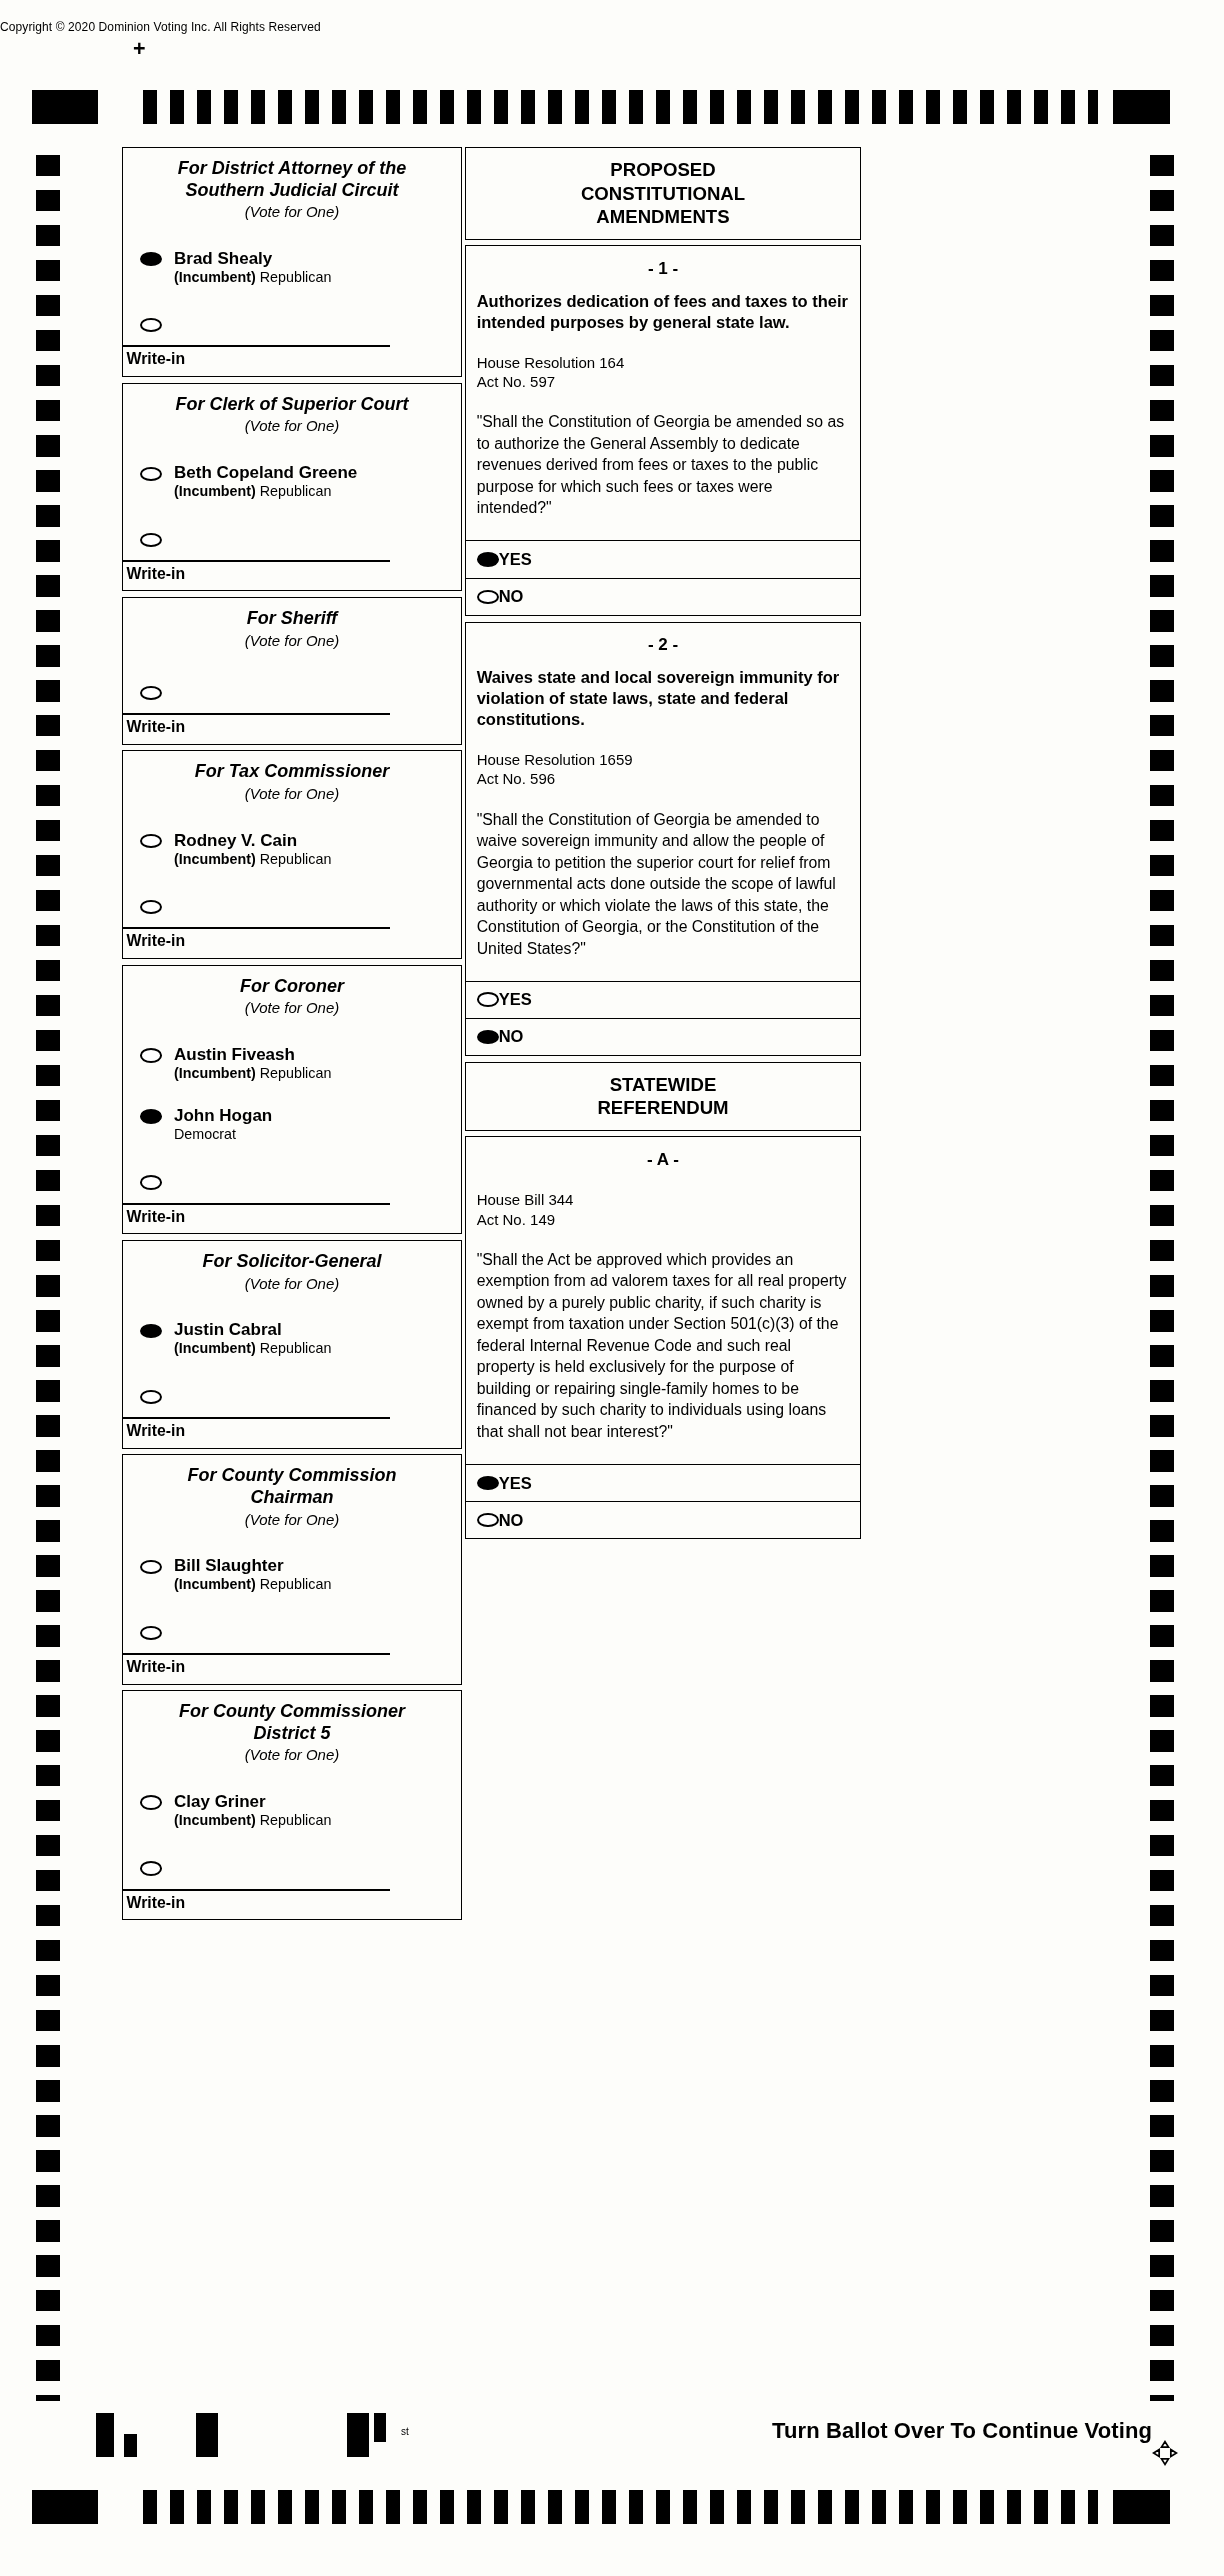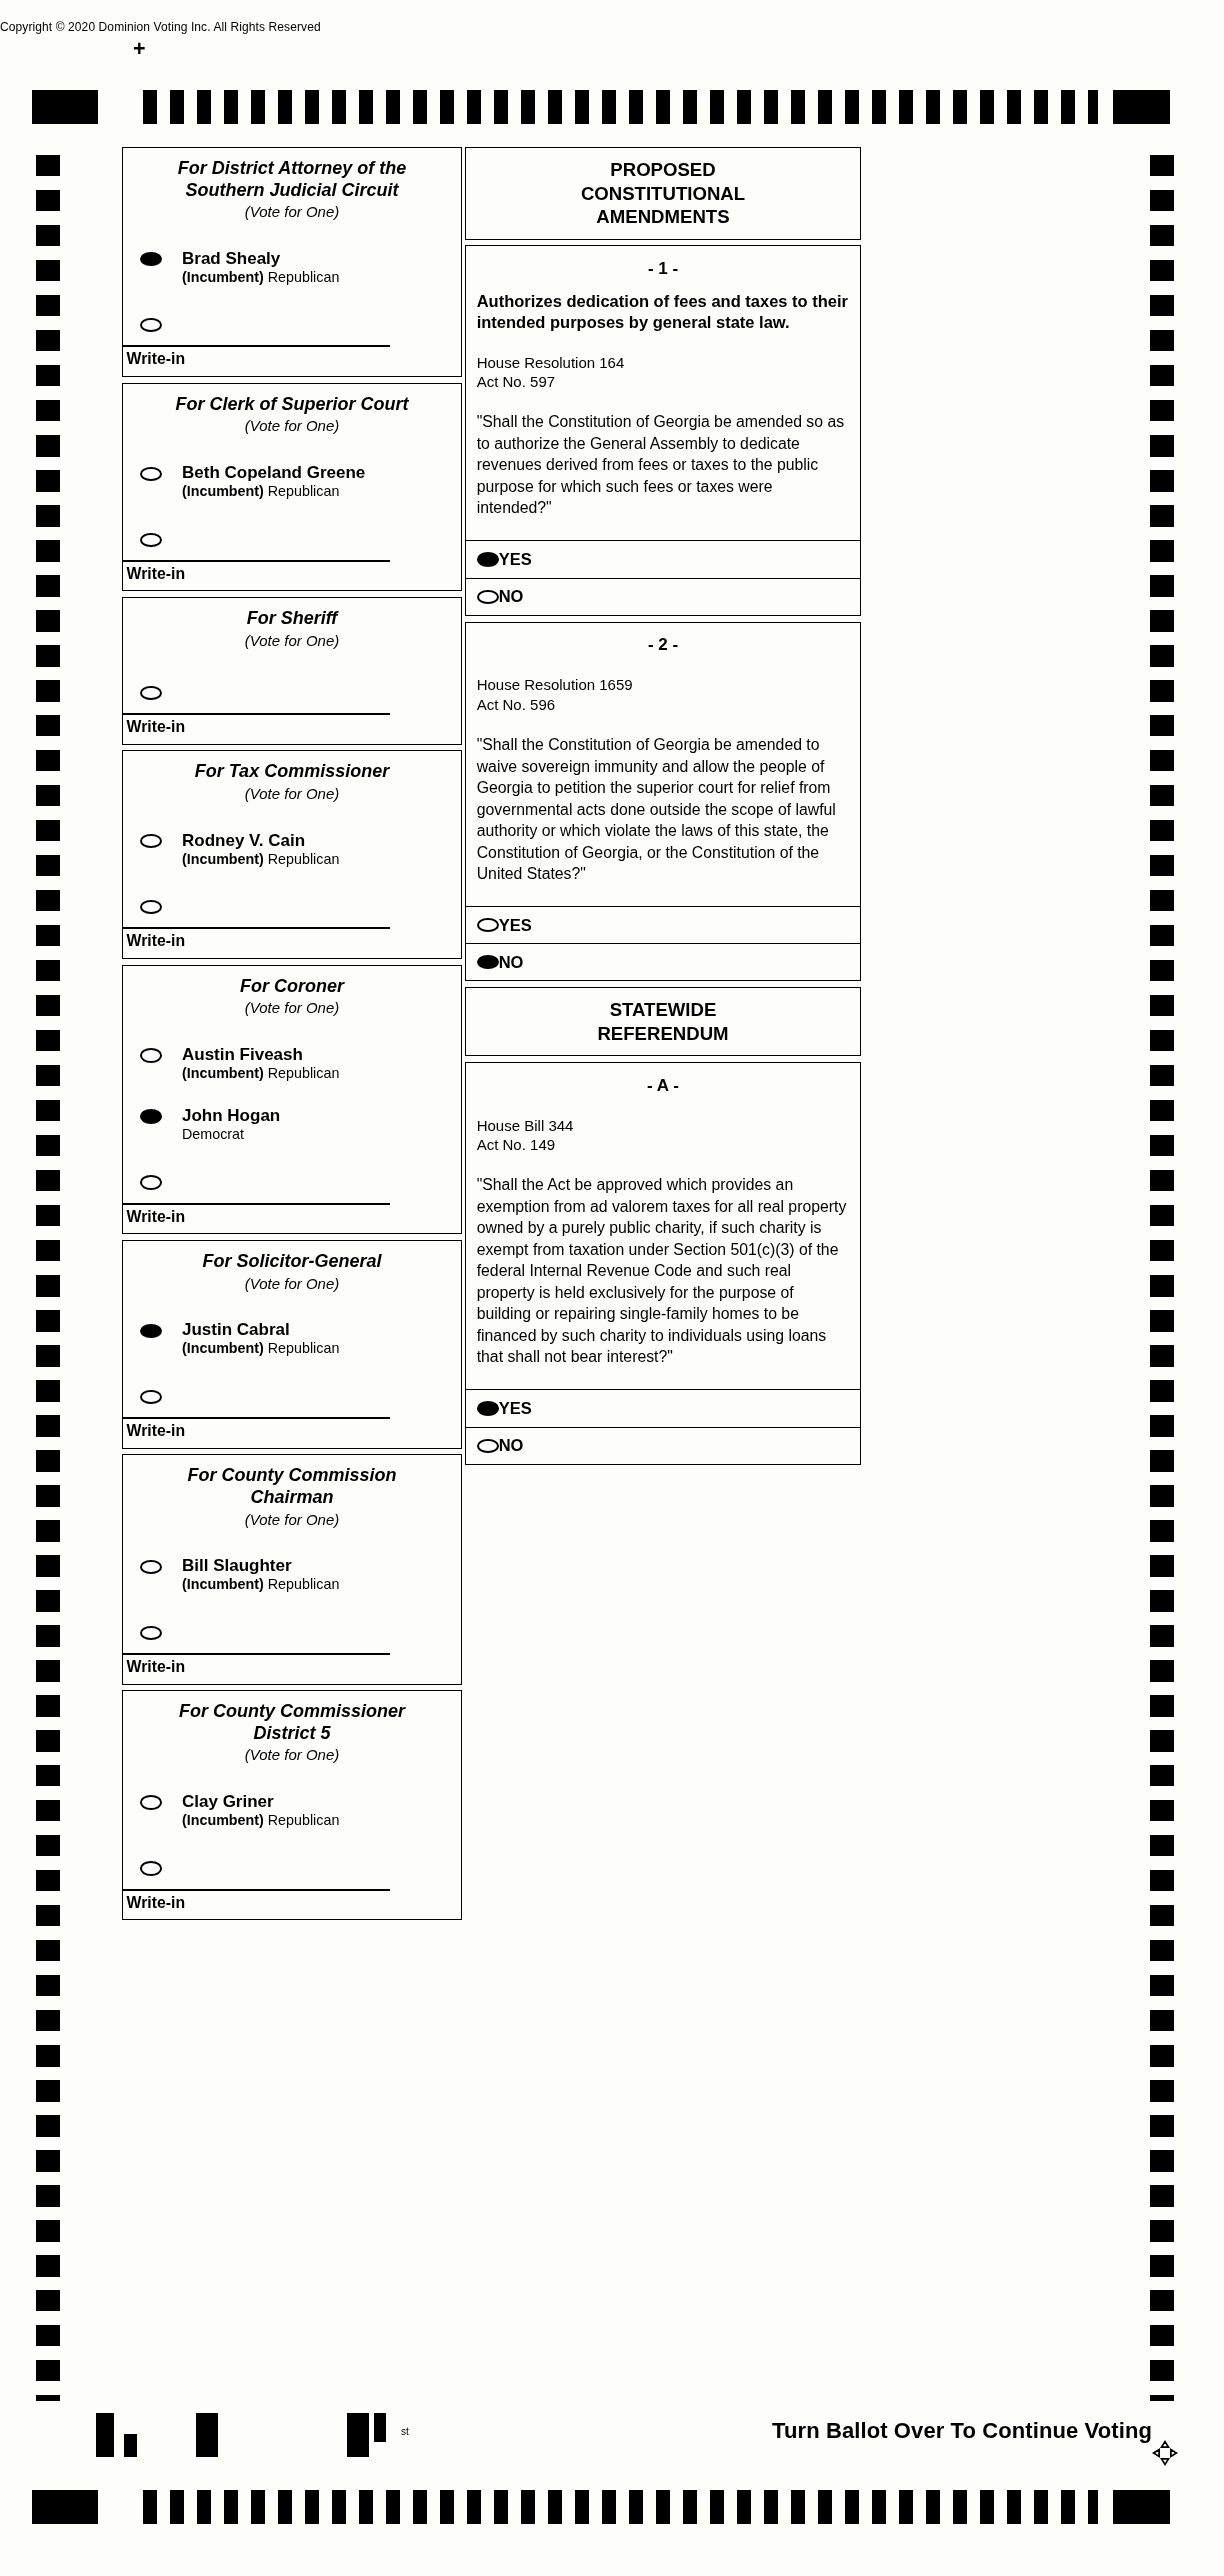--- a/index.html
+++ b/index.html
@@ -50,21 +50,21 @@
     border: 2.1px solid #000; border-radius: 50%;
     background: #fff;
   }
   .bubble.filled { background: #000; }
 
   
   .race { border: 1.4px solid #000; margin-bottom: 5.7px; }
   .race-head { text-align: center; padding: 10px 7.2px 2.9px; font-style: italic; }
   .race-title { font-weight: bold; font-size: 18px; line-height: 21.5px; white-space: pre-line; }
   .race-sub { font-size: 15px; line-height: 18.6px; margin-top: 2.1px; }
-  .opt { display: flex; gap: 20px; align-items: flex-start; padding: 24px 8.6px 0 17px; }
+  .opt { display: flex; gap: 12px; align-items: flex-start; padding: 24px 8.6px 0 17px; }
   .opt .bubble { margin-top: 3.6px; }
   .cand-name { font-weight: bold; font-size: 17px; line-height: 20px; }
   .cand-detail { font-size: 14.3px; line-height: 17px; }
   .inc { font-weight: bold; }
   .writein-opt { padding-top: 29px; }
   .writein-line { width: 79%; border-top: 2.1px solid #000; margin-top: 13px; }
   .writein-label { font-weight: bold; font-size: 15.8px; line-height: 18.6px; padding: 2.9px 0 7.2px 3.6px; }
 
   
   .m-header {
@@ -313,20 +313,21 @@
         <div class="m-opt">
           <span class="bubble"></span>
           <span class="m-opt-label">NO</span>
         </div>
       </div>
     </section>
 
     <section class="measure">
       <div class="m-inner">
         <div class="m-num">- 2 -</div>
+        <div class="m-summary">Waives state and local sovereign immunity for violation of state laws, state and federal constitutions.</div>
         <div class="m-cite">House Resolution 1659
 Act No. 596</div>
         <div class="m-question">"Shall the Constitution of Georgia be amended to waive sovereign immunity and allow the people of Georgia to petition the superior court for relief from governmental acts done outside the scope of lawful authority or which violate the laws of this state, the Constitution of Georgia, or the Constitution of the United States?"</div>
       </div>
       <div>
         <div class="m-opt">
           <span class="bubble"></span>
           <span class="m-opt-label">YES</span>
         </div>
         <div class="m-opt">

